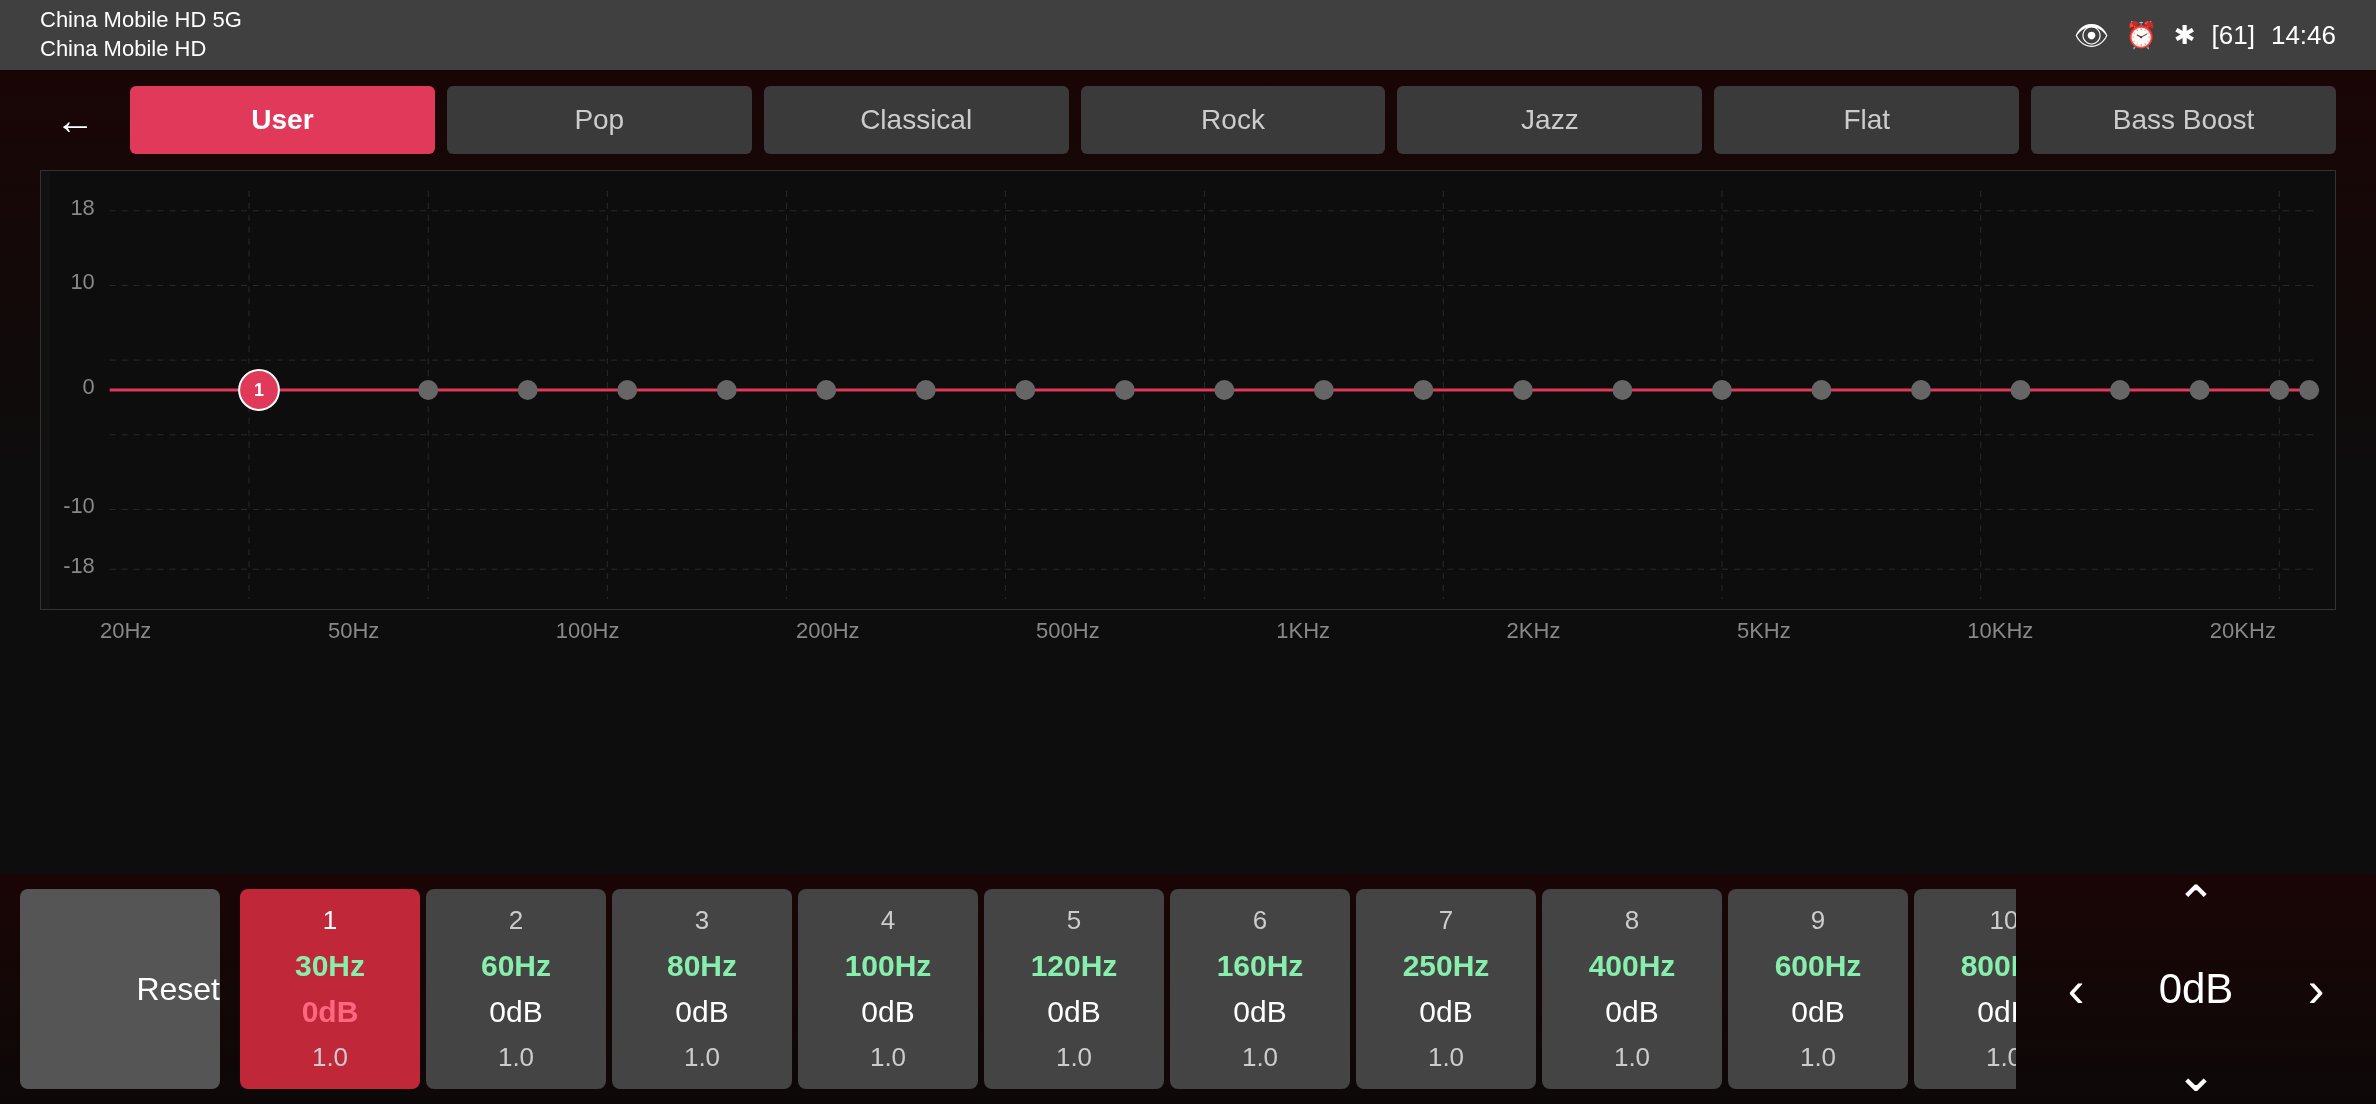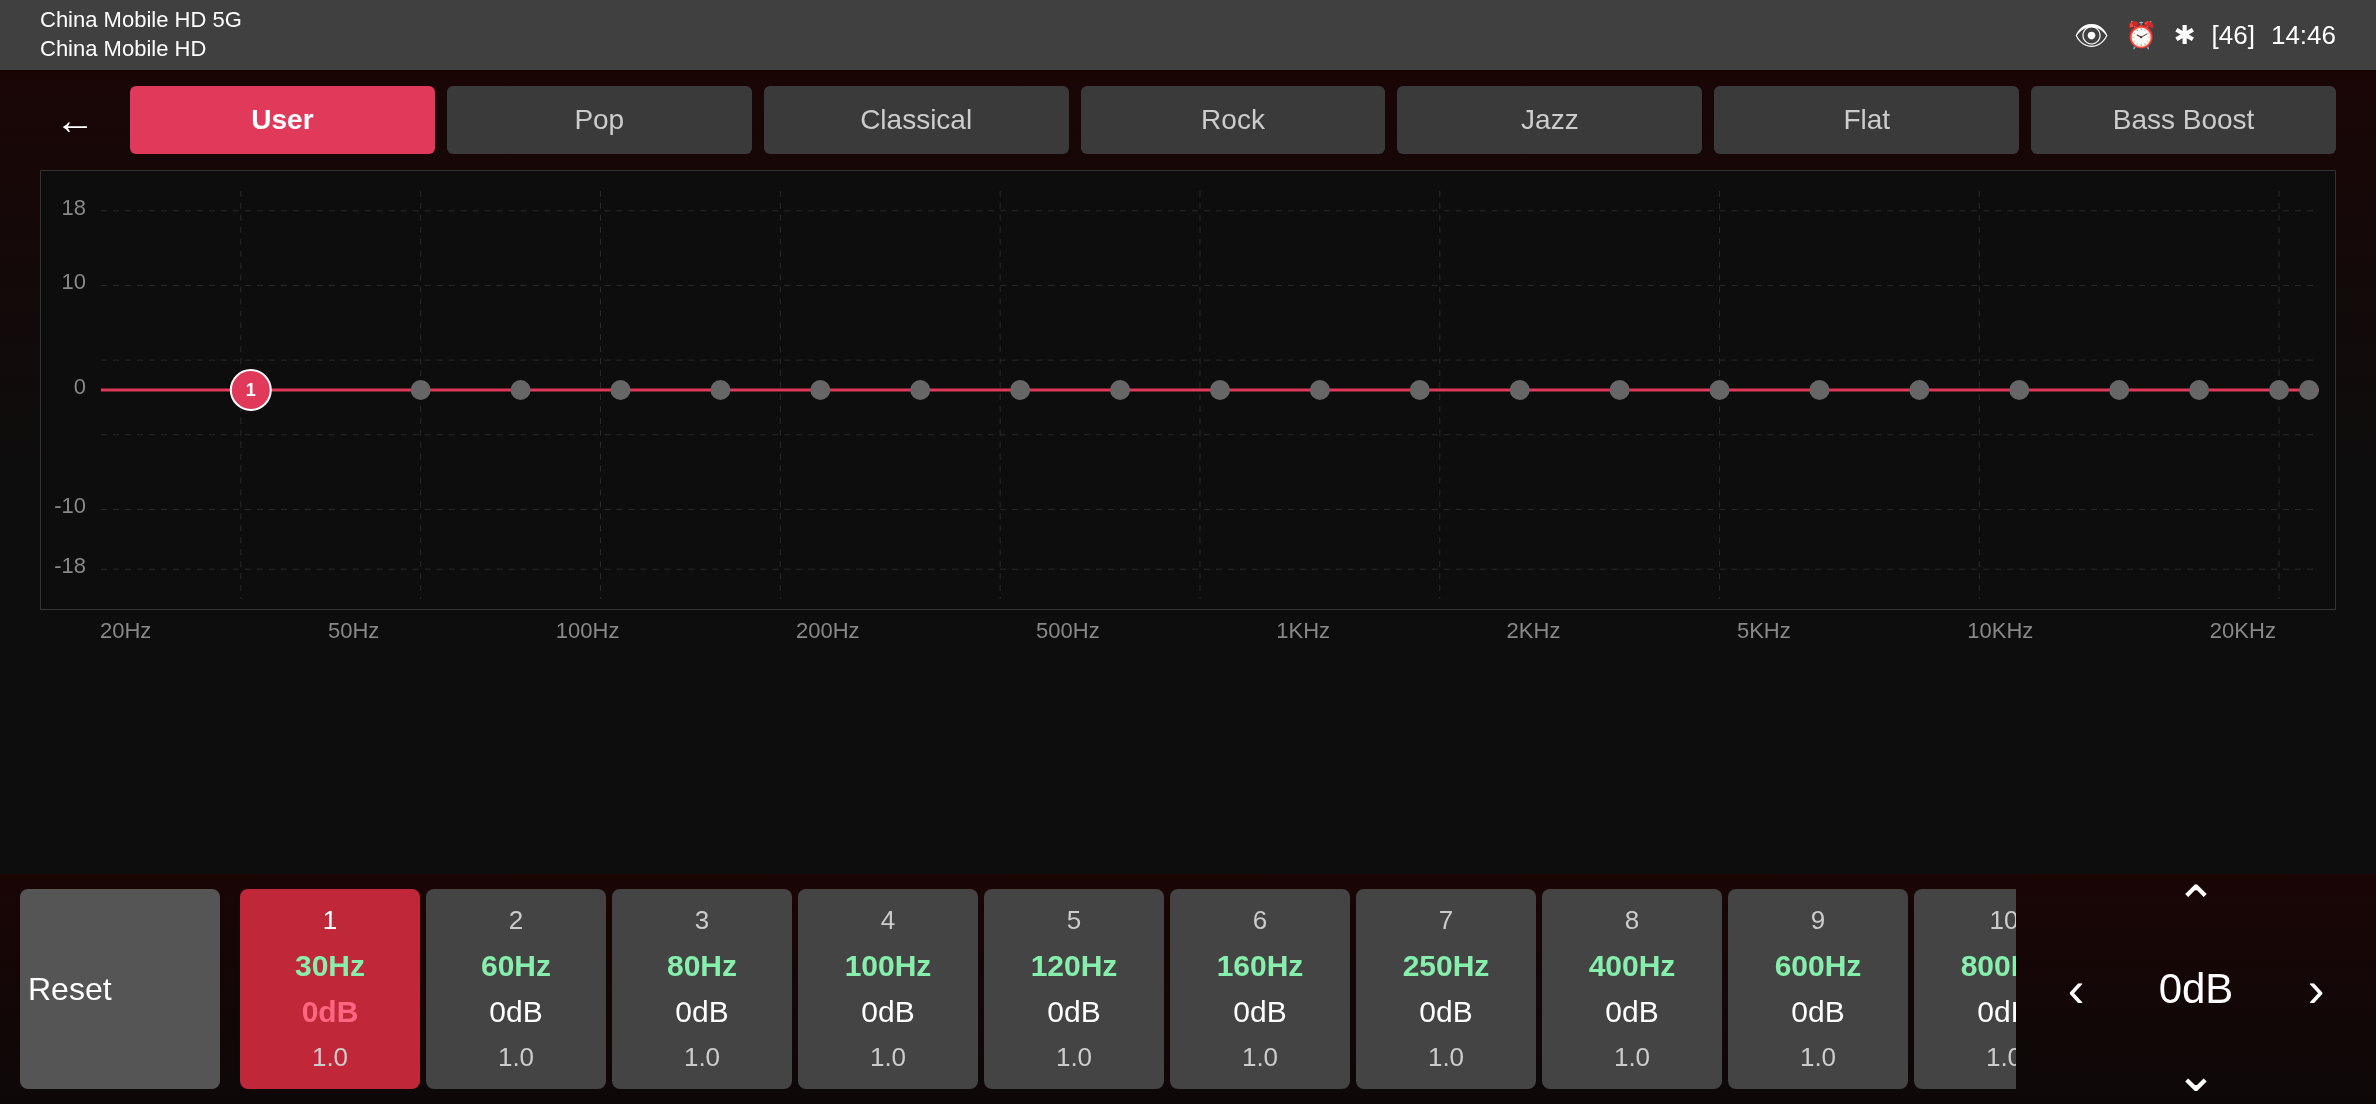--- a/index.html
+++ b/index.html
@@ -89,20 +89,21 @@
       font-weight: bold;
     }
 
     
     .eq-chart-container {
       margin: 0 40px;
       height: 440px;
       position: relative;
       background: #111;
       border: 1px solid #333;
+      padding-left: 9px;
     }
 
     .eq-chart-svg {
       width: 100%;
       height: 100%;
     }
 
     
     .freq-labels {
       display: flex;
@@ -126,26 +127,25 @@
     }
 
     .reset-btn {
       width: 200px;
       height: 200px;
       margin: 0 20px;
       background: #555;
       border-radius: 8px;
       display: flex;
       align-items: center;
-      justify-content: flex-start;
+      justify-content: flex-end;
       font-size: 32px;
       color: #fff;
       cursor: pointer;
       flex-shrink: 0;
-      padding-left: 8px;
     }
 
     .bands-scroll {
       display: flex;
       gap: 6px;
       flex: 1;
       overflow: hidden;
     }
 
     .band-cell {
@@ -234,21 +234,21 @@
 <div class="status-bar">
   <div class="status-left">
     <span>China Mobile HD 5G</span>
     <span>China Mobile HD</span>
   </div>
   <div class="status-right">
     <span style="font-size:28px;">👁</span>
     <span>⏰</span>
     <span>✱</span>
     <span>
-      [<span>46</span>]
+      [<span>61</span>]
     </span>
     <span>14:46</span>
   </div>
 </div>
 
 <div class="main">
 
   <div class="header">
     <div class="back-btn">
       <span>←</span>

